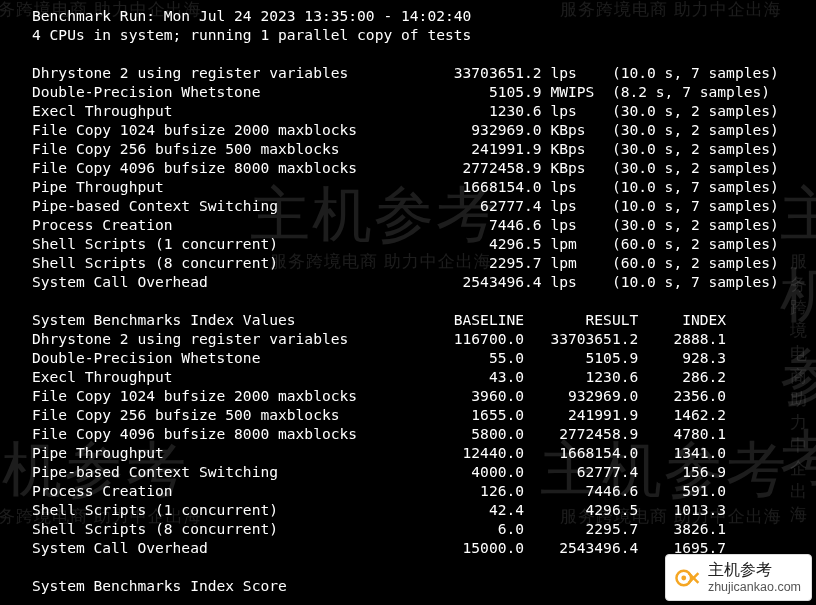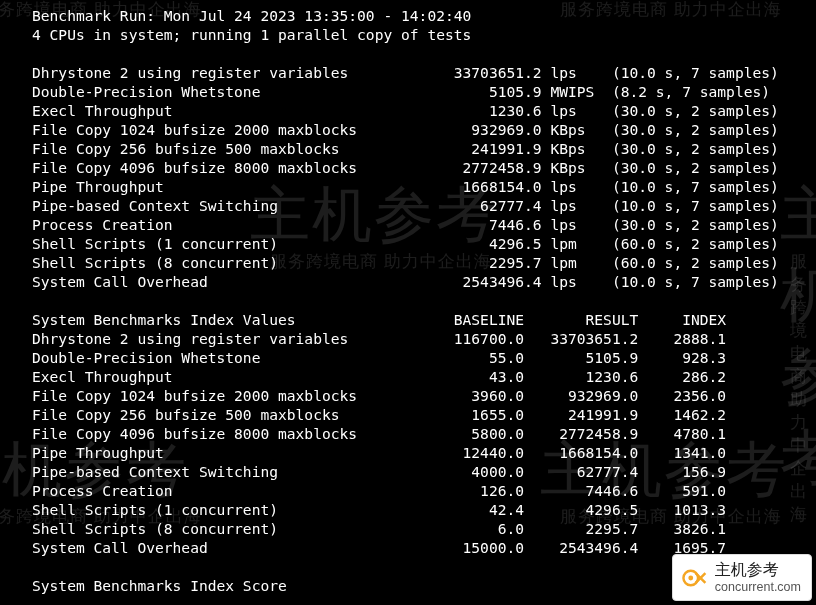--- a/index.html
+++ b/index.html
@@ -109,15 +109,15 @@
   <span class="logo">
     <svg viewBox="0 0 32 32" width="26" height="26">
       <circle cx="12" cy="16" r="9" fill="none" stroke="#f5a623" stroke-width="3"></circle>
       <circle cx="12" cy="16" r="3" fill="#f5a623"></circle>
       <path d="M18 10 L30 22" stroke="#f5a623" stroke-width="3" fill="none"></path>
       <path d="M18 22 L30 10" stroke="#f5a623" stroke-width="3" fill="none"></path>
     </svg>
   </span>
   <span class="txt">
     <span class="zh">主机参考</span>
-    <span class="url">concurrent.com</span>
+    <span class="url">zhujicankao.com</span>
   </span>
 </div>
 
 </body></html>

